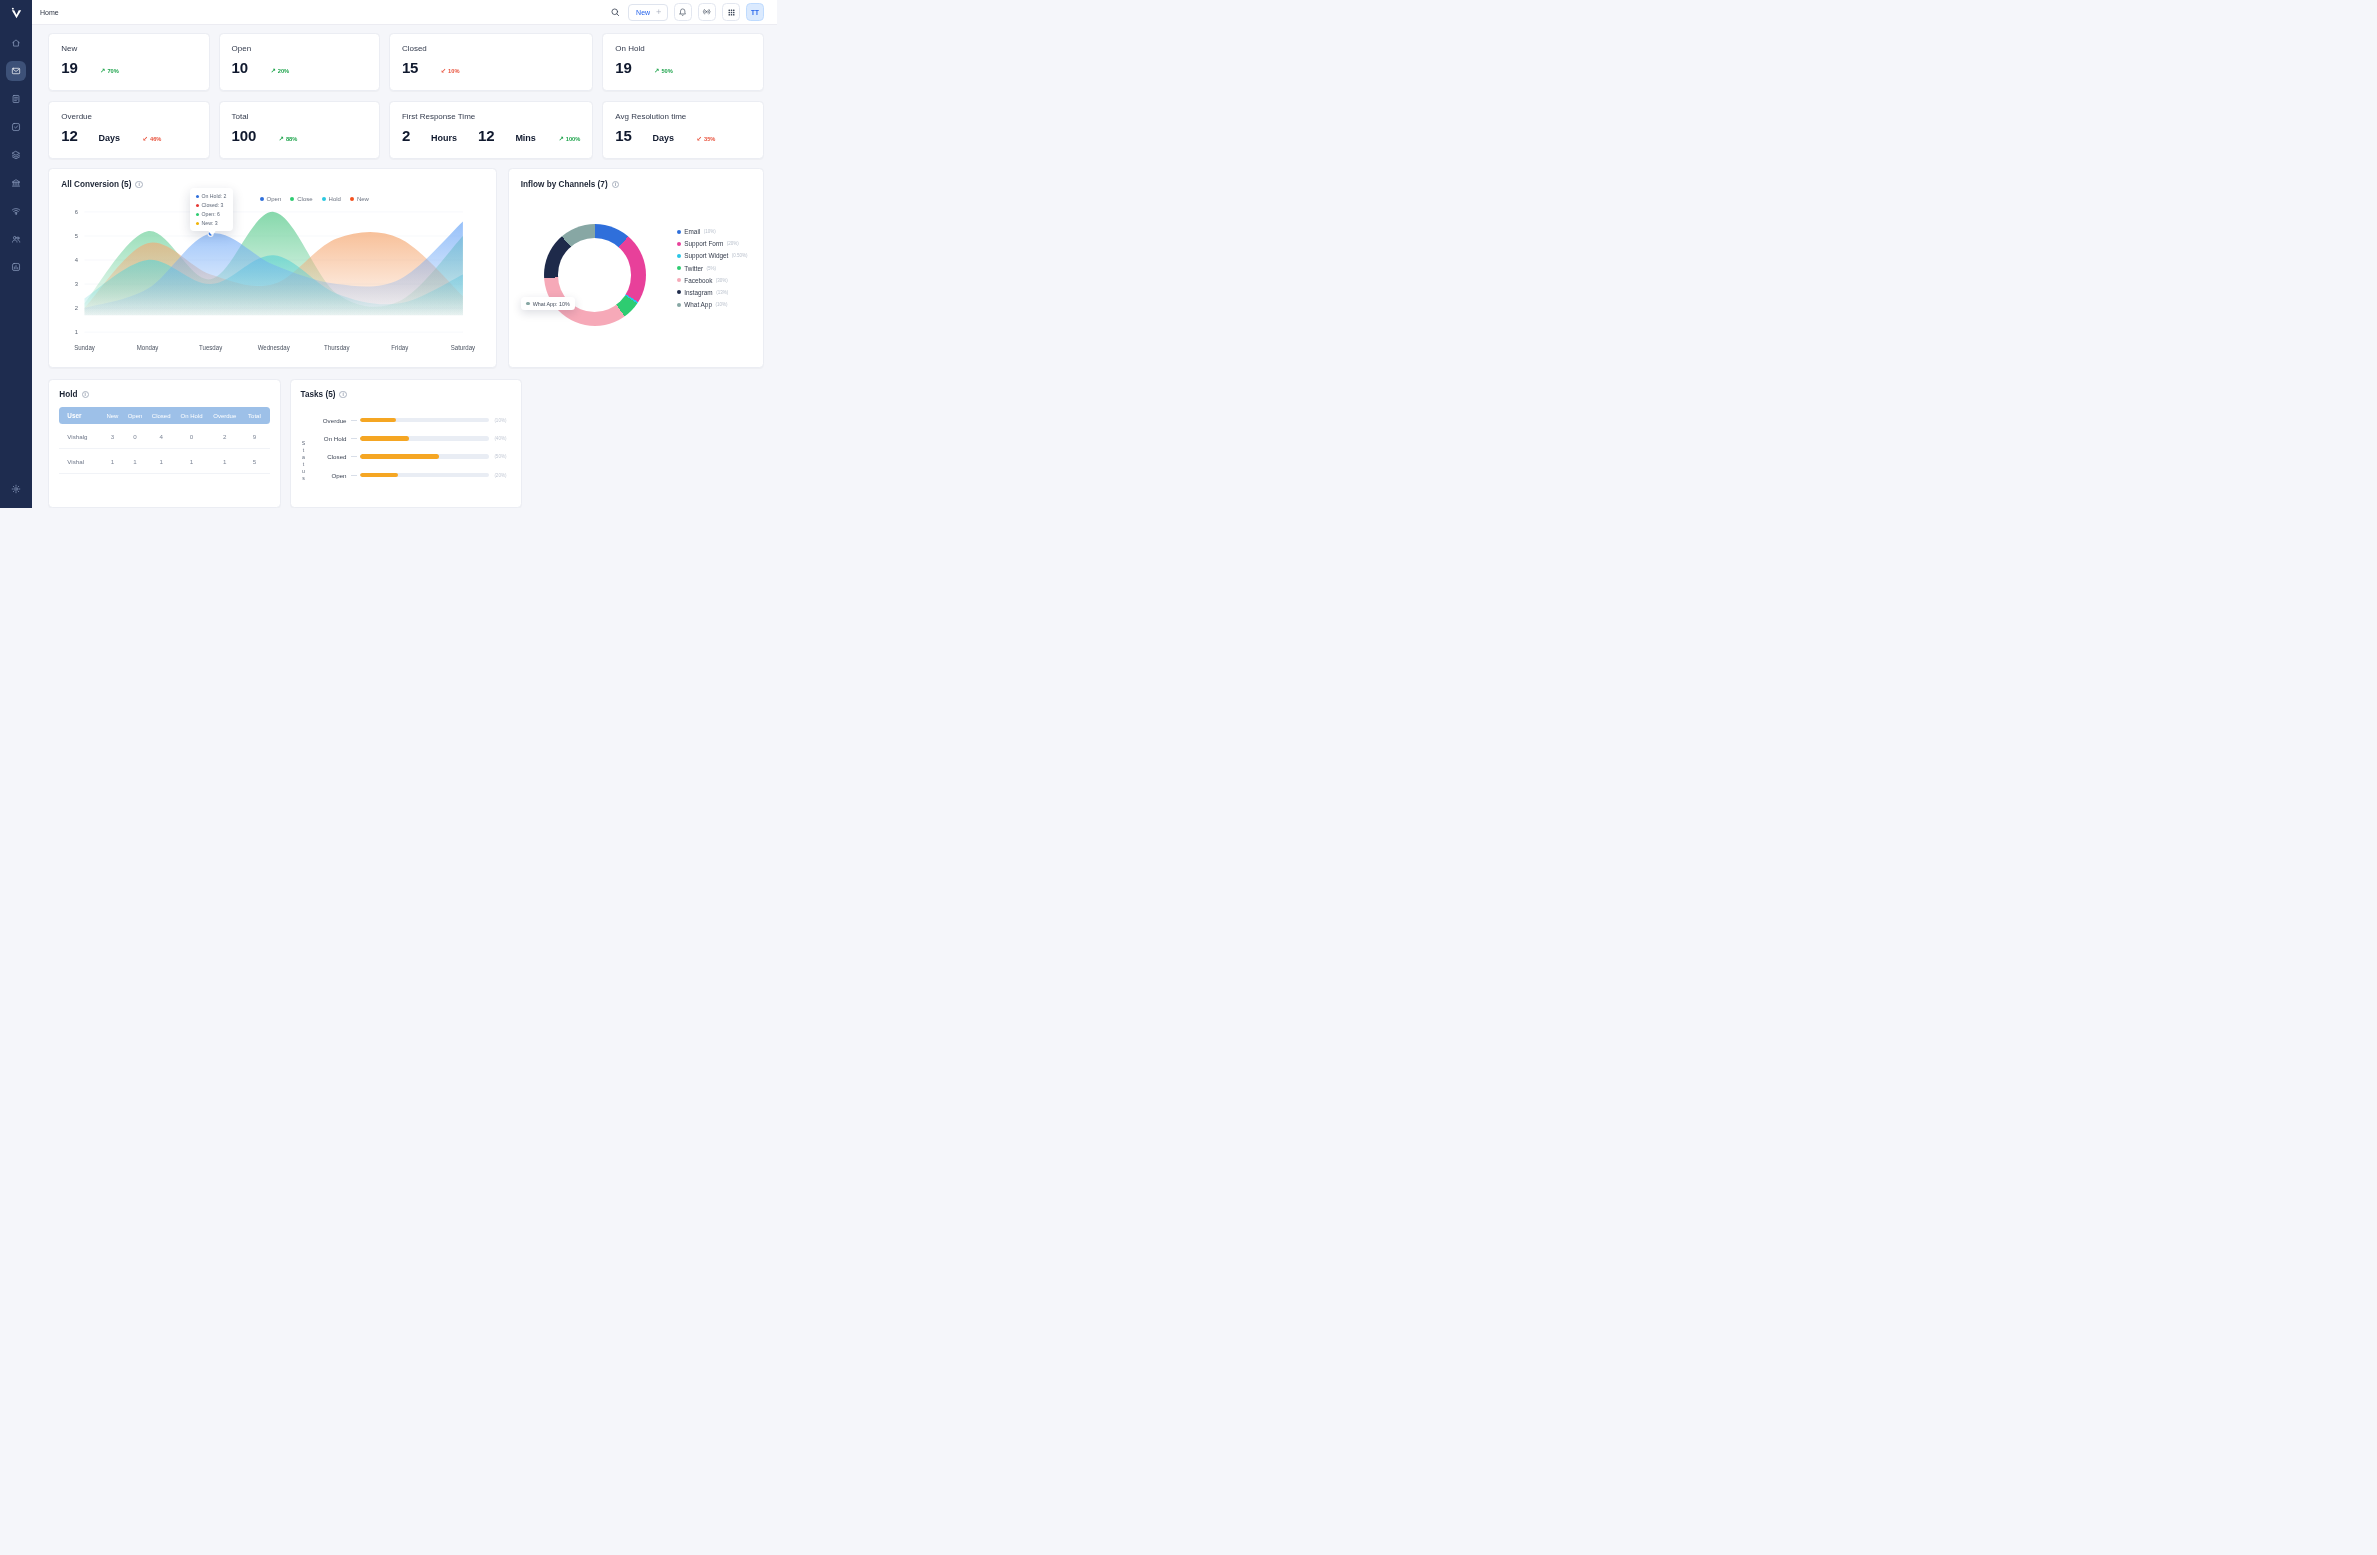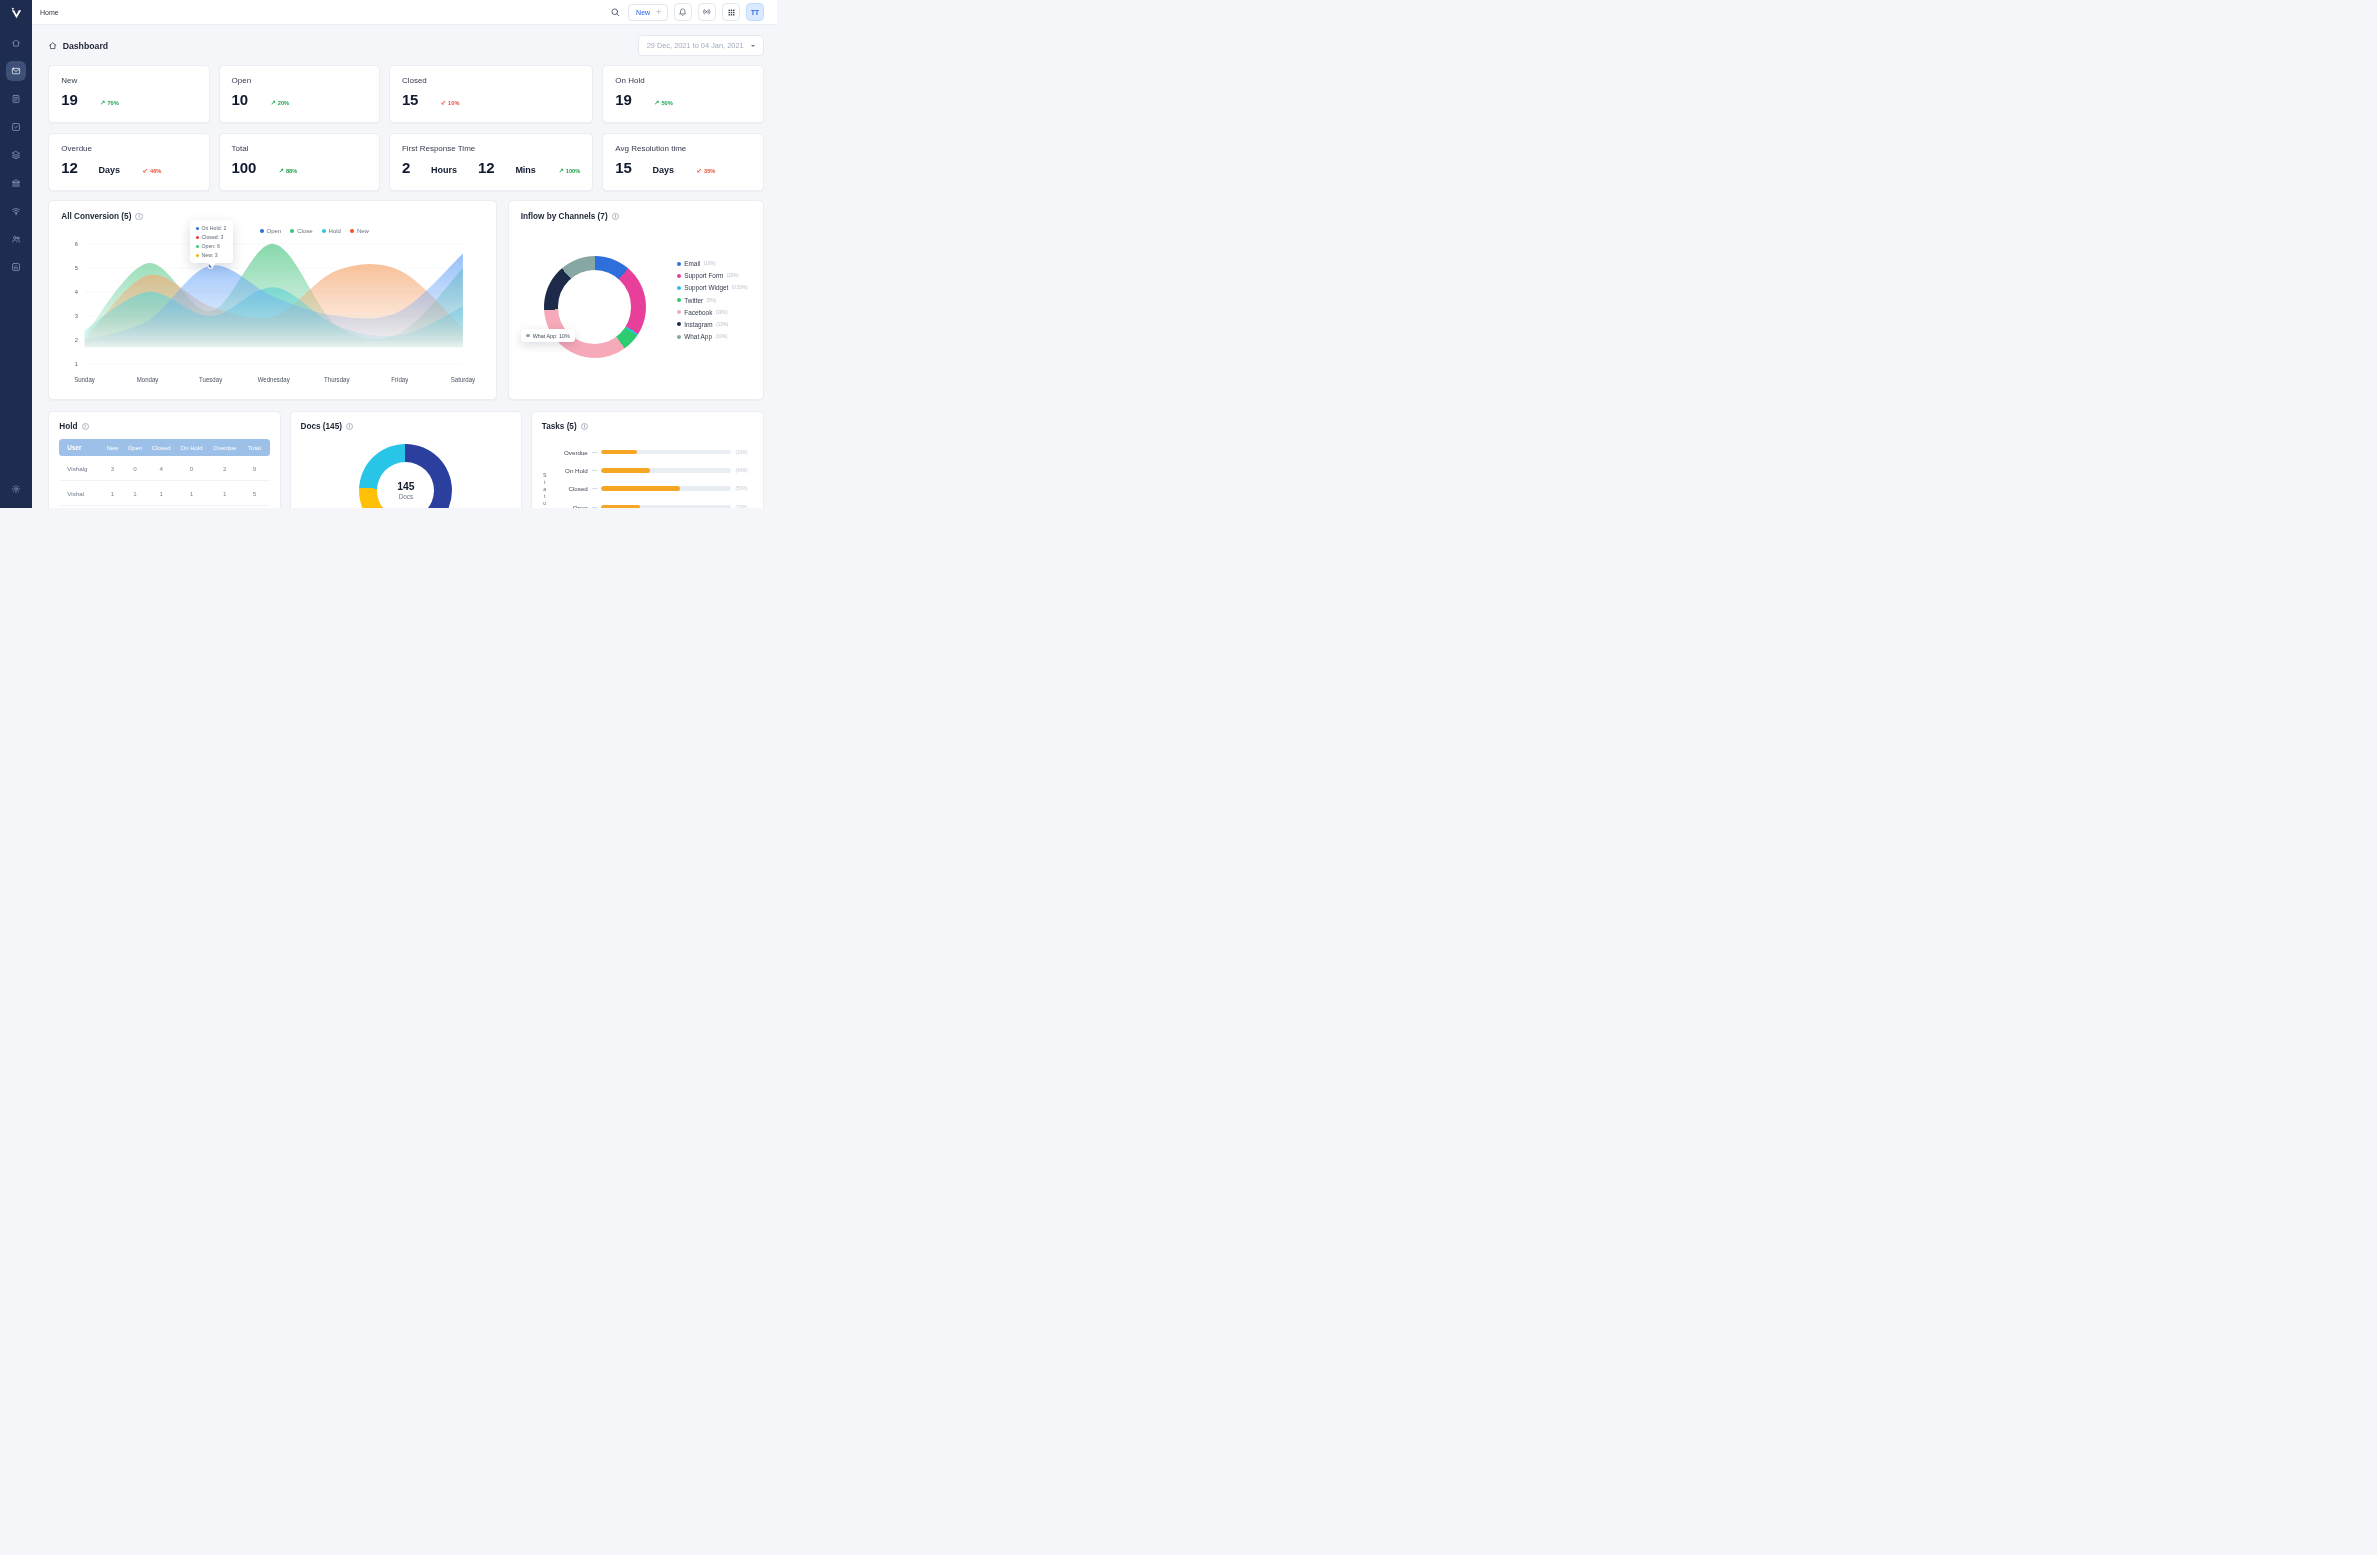--- a/index.html
+++ b/index.html
@@ -228,33 +228,20 @@
                 <rect x="16" y="16" width="4" height="4" rx="1"></rect>
               </g>
             </svg>
         </button>
         <div class="avatar">TT</div>
       </div>
     </header>
 
     <main class="content">
 
-      <div class="page-head">
-        <div class="page-title-wrap">
-          <svg viewBox="0 0 24 24" width="9.4" height="9.4" fill="none" stroke="currentColor" stroke-width="1.8" stroke-linecap="round" stroke-linejoin="round">
-              <path d="M4 11.2 12 4.6l8 6.6"></path>
-              <path d="M6.2 9.8V19.4h11.6V9.8"></path>
-            </svg>
-          <h1>Dashboard</h1>
-        </div>
-        <button class="date-range">
-          <span>29 Dec, 2021 to 04 Jan, 2021</span>
-          <span class="caret"></span>
-        </button>
-      </div>
 
       <section class="stats-grid" id="stats-grid">
           <div class="card stat-card">
             <div class="stat-label">New</div>
             <div class="stat-row">
               <span class="stat-value">19</span>
               <span class="delta up">
                 <span class="arrow">↗</span>
                 <span>70%</span>
               </span>
@@ -518,34 +505,20 @@
                   <div class="t-cell">1</div>
                   <div class="t-cell">1</div>
                   <div class="t-cell">1</div>
                   <div class="t-cell">1</div>
                   <div class="t-cell">5</div>
                 </div>
               </div>
           </div>
         </div>
 
-        <div class="card bottom-card">
-          <div class="card-head">
-            <h2>Docs (145)</h2>
-            <span class="info"></span>
-          </div>
-          <div class="docs-body">
-            <div class="docs-donut" id="docs-donut" style="background: conic-gradient(rgb(43, 63, 158) 0deg, rgb(43, 63, 158) 201.6deg, rgb(245, 158, 11) 201.6deg, rgb(245, 158, 11) 234deg, rgb(255, 193, 7) 234deg, rgb(255, 193, 7) 273.6deg, rgb(41, 197, 230) 273.6deg, rgb(41, 197, 230) 360deg);">
-              <div class="hole">
-                <div class="docs-center-value">145</div>
-                <div class="docs-center-label">Docs</div>
-              </div>
-            </div>
-          </div>
-        </div>
 
         <div class="card bottom-card">
           <div class="card-head">
             <h2>Tasks (5)</h2>
             <span class="info"></span>
           </div>
           <div class="tasks-body">
             <span class="axis-label">Status</span>
             <div id="tasks-rows">
                 <div class="task-row">

